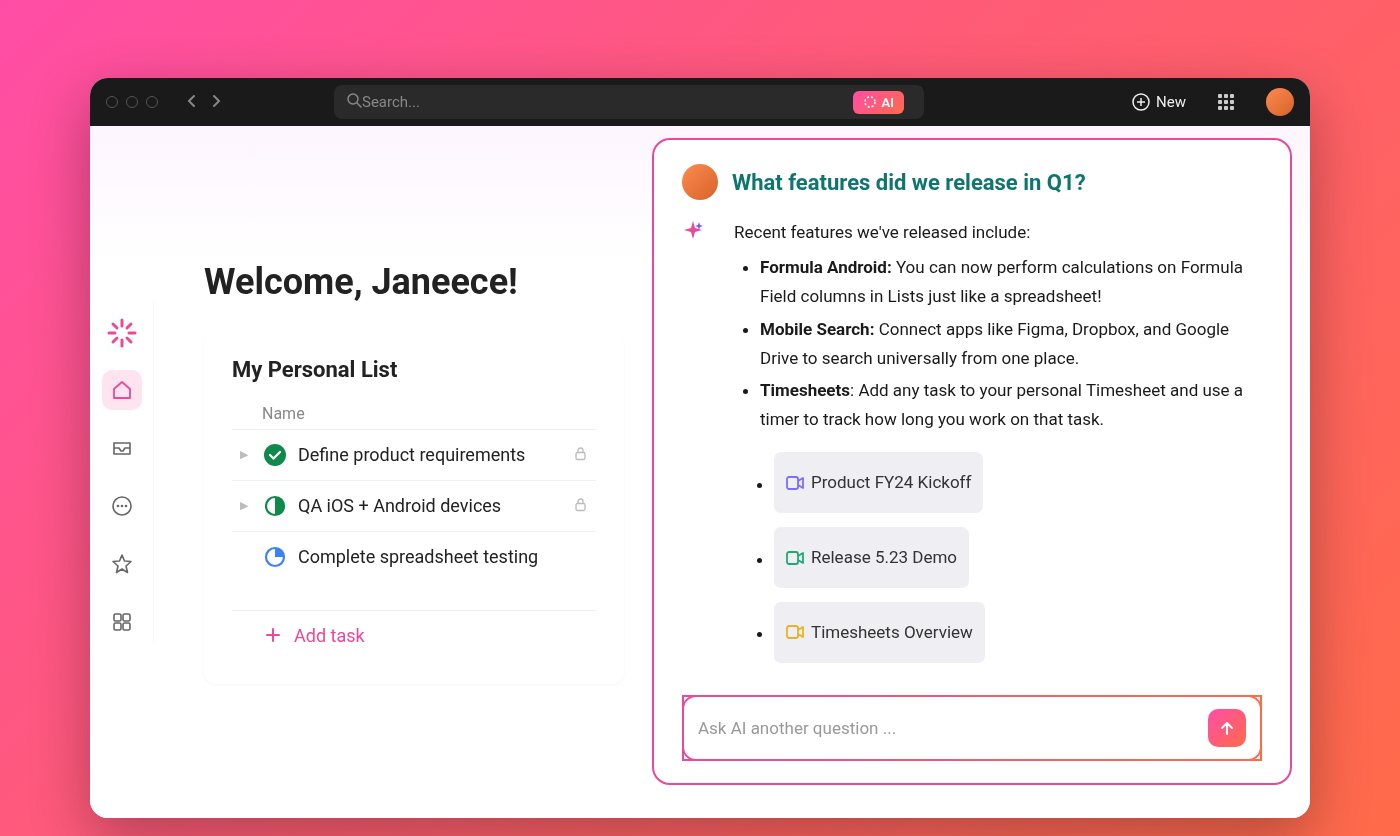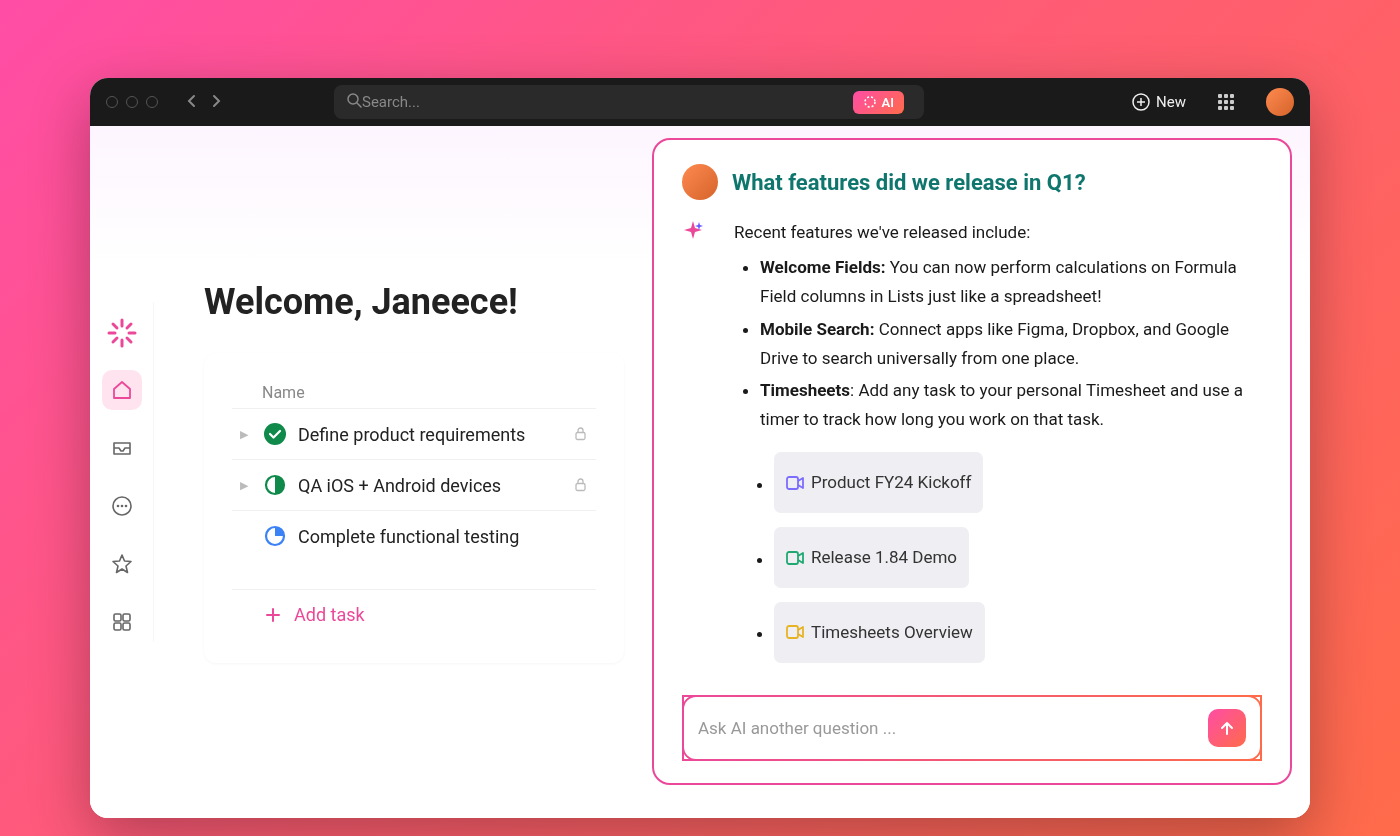--- a/index.html
+++ b/index.html
@@ -293,20 +293,21 @@
             <rect x="12" y="3" width="7" height="7" rx="1.5" stroke="currentColor" stroke-width="1.6" fill="none"></rect>
             <rect x="3" y="12" width="7" height="7" rx="1.5" stroke="currentColor" stroke-width="1.6" fill="none"></rect>
             <rect x="12" y="12" width="7" height="7" rx="1.5" stroke="currentColor" stroke-width="1.6" fill="none"></rect>
           </svg>
       </div>
     </div>
 
     <div class="main">
       <h1 class="welcome">Welcome, Janeece!</h1>
       <div class="list-card">
+        <div class="list-title">My Personal List</div>
         <div class="col-header">Name</div>
         <div id="task-rows">
             <div class="task-row">
               <span class="task-chevron">▶</span>
               <span class="task-status"><svg width="22" height="22" viewBox="0 0 22 22">
                   <circle cx="11" cy="11" r="11" fill="#0f8a4a"></circle>
                   <path d="M6 11 L9.5 14.5 L16 8" stroke="#fff" stroke-width="2.2" fill="none" stroke-linecap="round" stroke-linejoin="round"></path>
                 </svg></span>
               <span>Define product requirements</span>
               <span class="task-lock"><svg width="15" height="15" viewBox="0 0 15 15">
@@ -325,21 +326,21 @@
                   <rect x="3" y="6.5" width="9" height="7" rx="1.5" stroke="currentColor" stroke-width="1.3" fill="none"></rect>
                   <path d="M5 6.5 V4.5 a2.5 2.5 0 0 1 5 0 V6.5" stroke="currentColor" stroke-width="1.3" fill="none"></path>
                 </svg></span>
             </div>
             <div class="task-row">
               <span class="task-chevron"></span>
               <span class="task-status"><svg width="22" height="22" viewBox="0 0 22 22">
                   <circle cx="11" cy="11" r="9" stroke="#3b82f6" stroke-width="2.2" fill="none"></circle>
                   <path d="M11 11 L11 2 A9 9 0 0 1 20 11 Z" fill="#3b82f6"></path>
                 </svg></span>
-              <span>Complete functional testing</span>
+              <span>Complete spreadsheet testing</span>
             </div>
           </div>
         <div class="task-row add-task">
           <span class="task-chevron"></span>
           <svg width="18" height="18" viewBox="0 0 18 18">
               <line x1="9" y1="3" x2="9" y2="15" stroke="currentColor" stroke-width="2" stroke-linecap="round"></line>
               <line x1="3" y1="9" x2="15" y2="9" stroke="currentColor" stroke-width="2" stroke-linecap="round"></line>
             </svg>
           <span>Add task</span>
         </div>
@@ -354,38 +355,38 @@
       <div class="ai-body">
         <div class="ai-sparkle">
           <svg width="22" height="22" viewBox="0 0 22 22">
               <path d="M11 1 L13 8 L20 10 L13 12 L11 19 L9 12 L2 10 L9 8 Z" fill="#ec4899"></path>
               <path d="M17 2 L18 5 L21 6 L18 7 L17 10 L16 7 L13 6 L16 5 Z" fill="#6b5cff"></path>
             </svg>
         </div>
         <div class="ai-content">
           <div class="ai-intro">Recent features we've released include:</div>
           <ul class="feat-list" id="feat-list">
-              <li><strong>Welcome Fields:</strong> You can now perform calculations on Formula Field columns in Lists just like a spreadsheet!</li>
+              <li><strong>Formula Android:</strong> You can now perform calculations on Formula Field columns in Lists just like a spreadsheet!</li>
               <li><strong>Mobile Search:</strong> Connect apps like Figma, Dropbox, and Google Drive to search universally from one place.</li>
               <li><strong>Timesheets</strong>: Add any task to your personal Timesheet and use a timer to track how long you work on that task.</li>
             </ul>
           <ul class="clips-list" id="clips-list">
               <li><span class="clip-chip">
                   <svg width="18" height="14" viewBox="0 0 18 14">
                     <rect x="1" y="1" width="11" height="12" rx="2" stroke="#7c6cff" stroke-width="1.8" fill="none"></rect>
                     <path d="M12 5 L17 2 V12 L12 9" stroke="#7c6cff" stroke-width="1.8" fill="none" stroke-linejoin="round"></path>
                   </svg>
                   <span>Product FY24 Kickoff</span>
                 </span></li>
               <li><span class="clip-chip">
                   <svg width="18" height="14" viewBox="0 0 18 14">
                     <rect x="1" y="1" width="11" height="12" rx="2" stroke="#1fa971" stroke-width="1.8" fill="none"></rect>
                     <path d="M12 5 L17 2 V12 L12 9" stroke="#1fa971" stroke-width="1.8" fill="none" stroke-linejoin="round"></path>
                   </svg>
-                  <span>Release 1.84 Demo</span>
+                  <span>Release 5.23 Demo</span>
                 </span></li>
               <li><span class="clip-chip">
                   <svg width="18" height="14" viewBox="0 0 18 14">
                     <rect x="1" y="1" width="11" height="12" rx="2" stroke="#e8b323" stroke-width="1.8" fill="none"></rect>
                     <path d="M12 5 L17 2 V12 L12 9" stroke="#e8b323" stroke-width="1.8" fill="none" stroke-linejoin="round"></path>
                   </svg>
                   <span>Timesheets Overview</span>
                 </span></li>
             </ul>
         </div>

